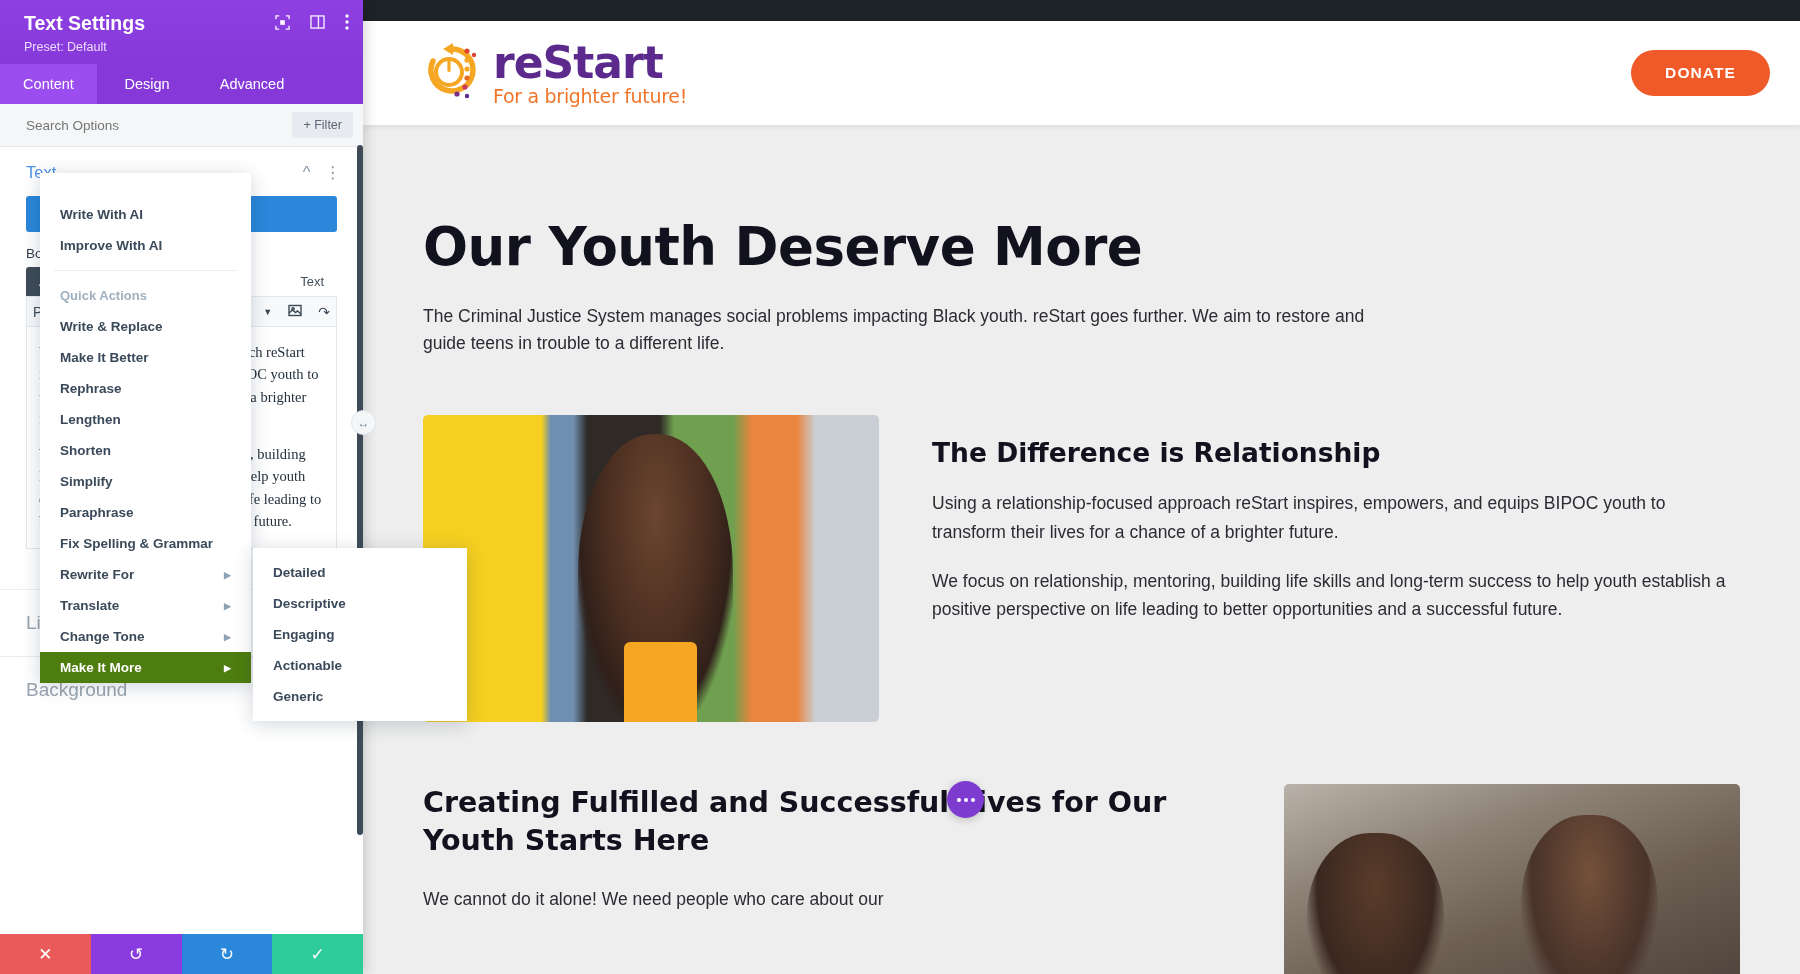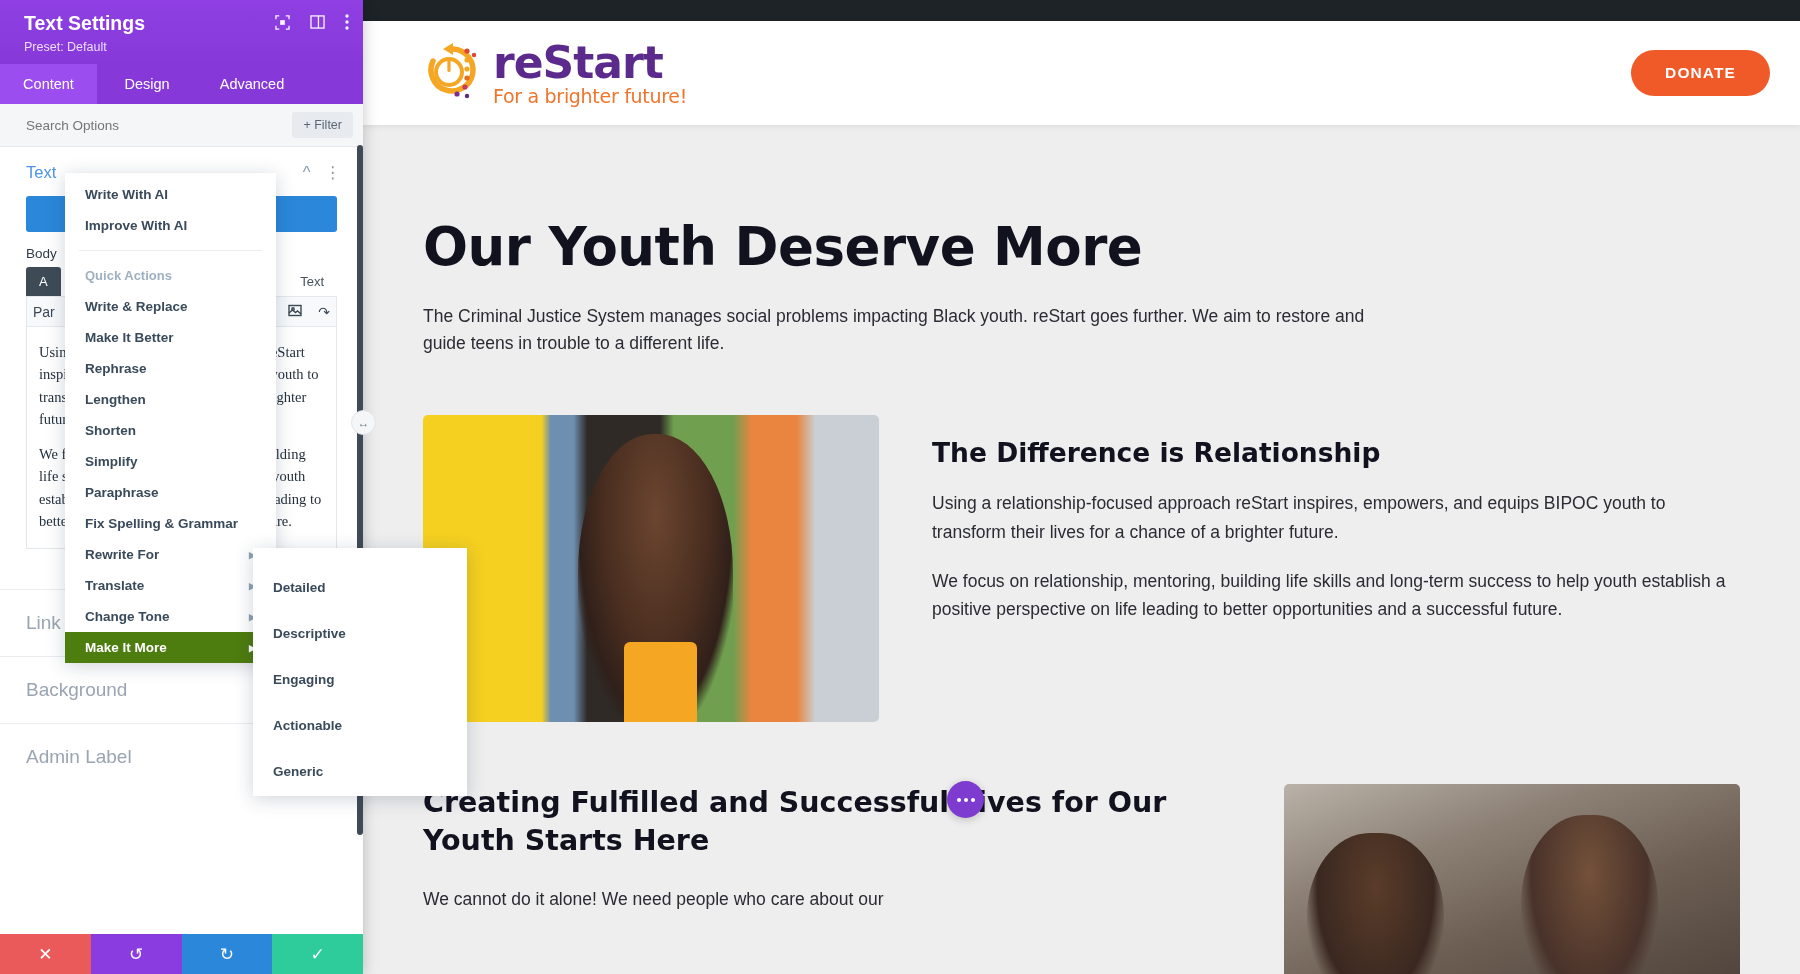--- a/index.html
+++ b/index.html
@@ -405,26 +405,26 @@
     left: 357px; top: 145px;
     width: 6px; height: 690px;
     background: #3e4b57;
     z-index: 11;
     border-radius: 3px;
   }
 
   
   .ctx-menu {
     position: absolute;
-    left: 65px; top: 173px;
+    left: 40px; top: 173px;
     width: 211px;
     background: #ffffff;
     box-shadow: 0 3px 18px rgba(20,40,70,0.20);
     z-index: 40;
-    padding: 6px 0 0 0;
+    padding: 26px 0 0 0;
     font-family: "Liberation Sans", sans-serif;
   }
   .ctx-item {
     padding: 8px 20px 8px 20px;
     font-size: 13.5px;
     color: #3a4a5a;
     font-weight: bold;
     display: flex;
     justify-content: space-between;
     align-items: center;
@@ -443,21 +443,21 @@
 
   .ctx-sub {
     position: absolute;
     left: 253px; top: 548px;
     width: 214px;
     background: #ffffff;
     box-shadow: 0 3px 18px rgba(20,40,70,0.20);
     z-index: 41;
     padding: 9px 0;
   }
-  .ctx-sub .ctx-item { font-weight: bold; margin-top: 15px; }
+  .ctx-sub .ctx-item { font-weight: bold; }
 </style>
 </head>
 <body>
 
 <div id="website">
   <div class="wp-adminbar"></div>
 
   <div class="site-header">
     <div class="logo-wrap">
       <div class="logo-mark">
@@ -611,24 +611,20 @@
     <div style="height:40px"></div>
 
     <div class="accordion">
       <span>Link</span>
       <span class="chev">˅</span>
     </div>
     <div class="accordion">
       <span>Background</span>
       <span class="chev">˅</span>
     </div>
-    <div class="accordion">
-      <span>Admin Label</span>
-      <span class="chev">˅</span>
-    </div>
   </div>
 
   <div class="panel-footer">
     <button class="fbtn" style="background:#eb5a5a">✕</button>
     <button class="fbtn" style="background:#8b3ce0">↺</button>
     <button class="fbtn" style="background:#2b87da">↻</button>
     <button class="fbtn" style="background:#2ecc9b">✓</button>
   </div>
 </div>
 

